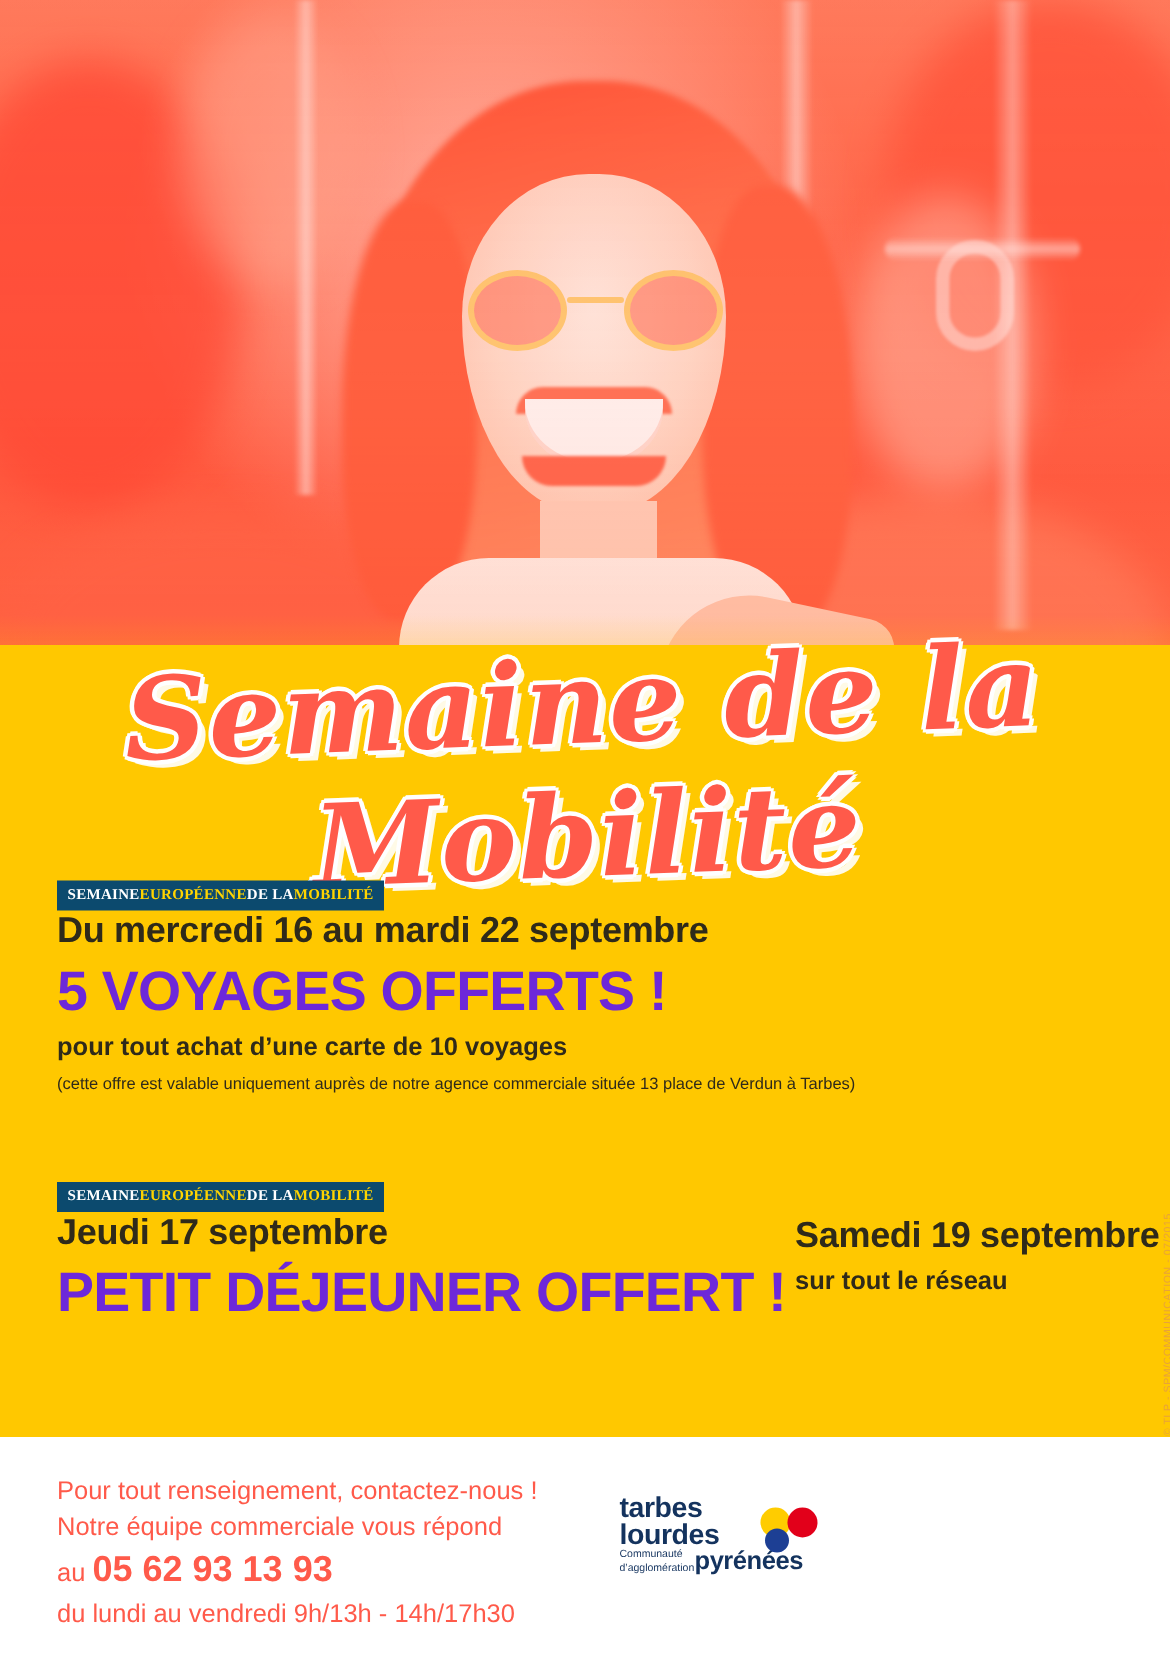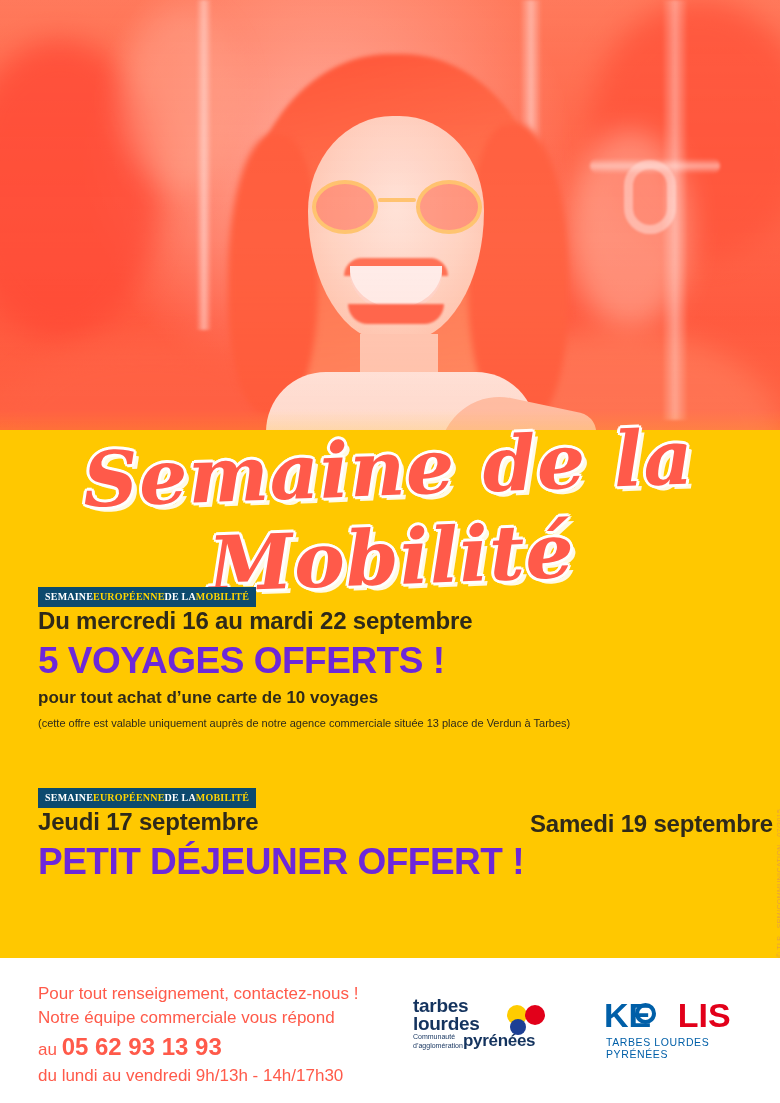--- a/index.html
+++ b/index.html
@@ -323,20 +323,21 @@
   </div>
 
   <div class="block block-b">
     <div class="badge"><span>SEMAINE</span><span class="y">EUROPÉENNE</span><span>DE LA</span><span class="y">MOBILITÉ</span></div>
     <div class="line-dark">Jeudi 17 septembre</div>
     <div class="line-big">PETIT DÉJEUNER OFFERT !</div>
   </div>
 
   <div class="block block-c">
     <div class="line-dark" style="margin-top:0">Samedi 19 septembre</div>
+    <div class="line-sub">sur tout le réseau</div>
   </div>
 
   <div class="side-note">© TLP - SPM/COMMUNICATION - 07/2015</div>
 
   <div class="footer">
     <div class="footer-text">
       <div>Pour tout renseignement, contactez-nous !</div>
       <div>Notre équipe commerciale vous répond</div>
       <div><span>au </span><span class="phone">05 62 93 13 93</span></div>
       <div>du lundi au vendredi 9h/13h - 14h/17h30</div>
@@ -346,20 +347,15 @@
       <div class="tlp-l1">tarbes</div>
       <div class="tlp-l2">lourdes</div>
       <div class="tlp-l3">pyrénées</div>
       <div class="tlp-sub1">Communauté</div>
       <div class="tlp-sub2">d’agglomération</div>
       <div class="dot dot-y"></div>
       <div class="dot dot-r"></div>
       <div class="dot dot-b"></div>
     </div>
 
-    <div class="logo-keolis">
-      <div class="keo-main"><span>KE</span><span style="opacity:0">O</span><span class="li">LIS</span></div>
-      <div class="keo-ring"></div>
-      <div class="keo-sub">TARBES LOURDES PYRÉNÉES</div>
-    </div>
   </div>
 
 </div>
 
 </body></html>

